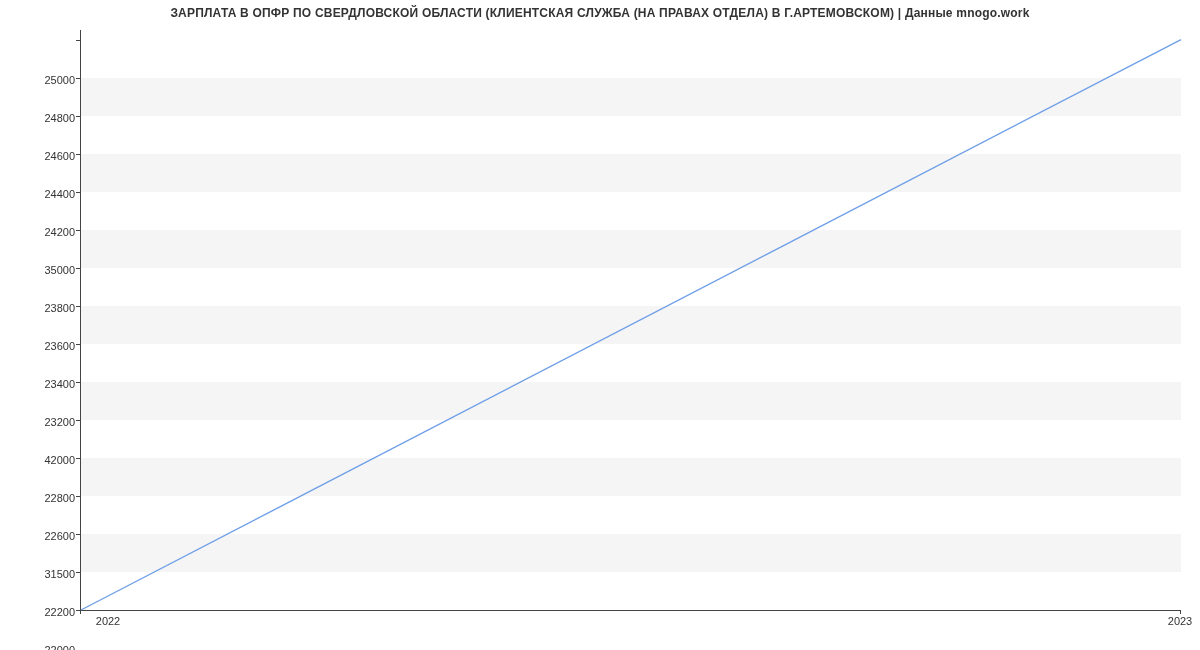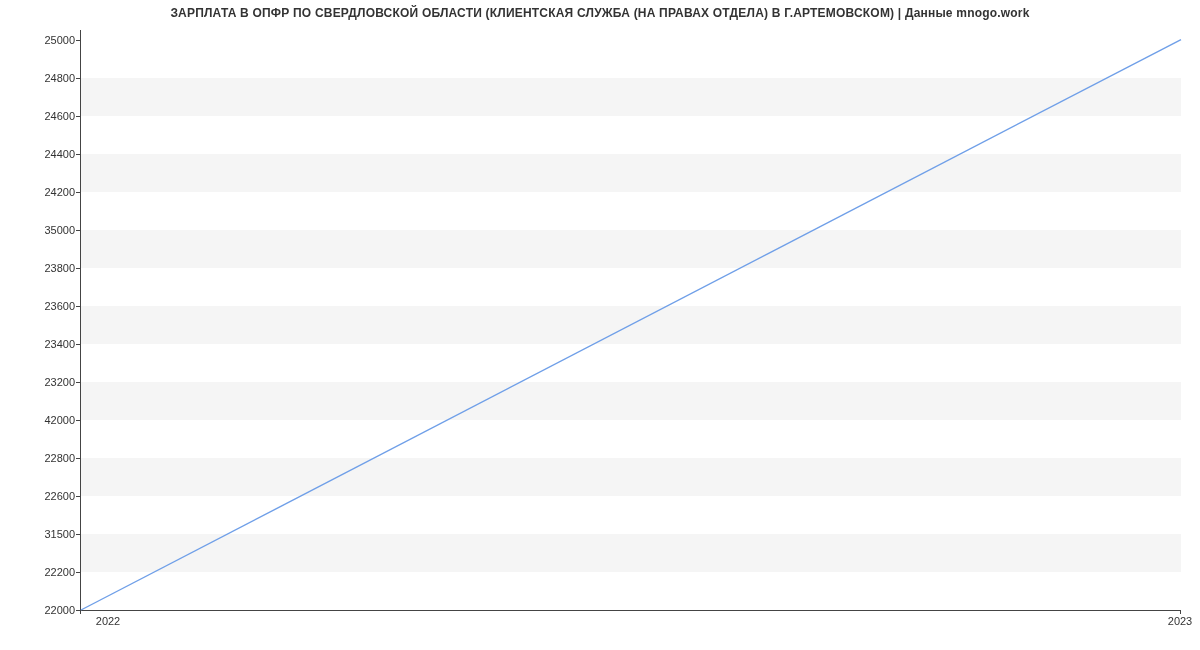--- a/index.html
+++ b/index.html
@@ -44,20 +44,21 @@
     background: #f5f5f5;
   }
   .y-tick-label {
     position: absolute;
     right: 1125px;
     transform: translateY(-50%);
     font-size: 11px;
     color: #333;
     text-align: right;
     white-space: nowrap;
+    margin-top: 40px;
   }
   .y-tick-mark {
     position: absolute;
     left: 76px;
     width: 4px;
     height: 1px;
     background: #444;
   }
   .x-tick-label {
     position: absolute;

